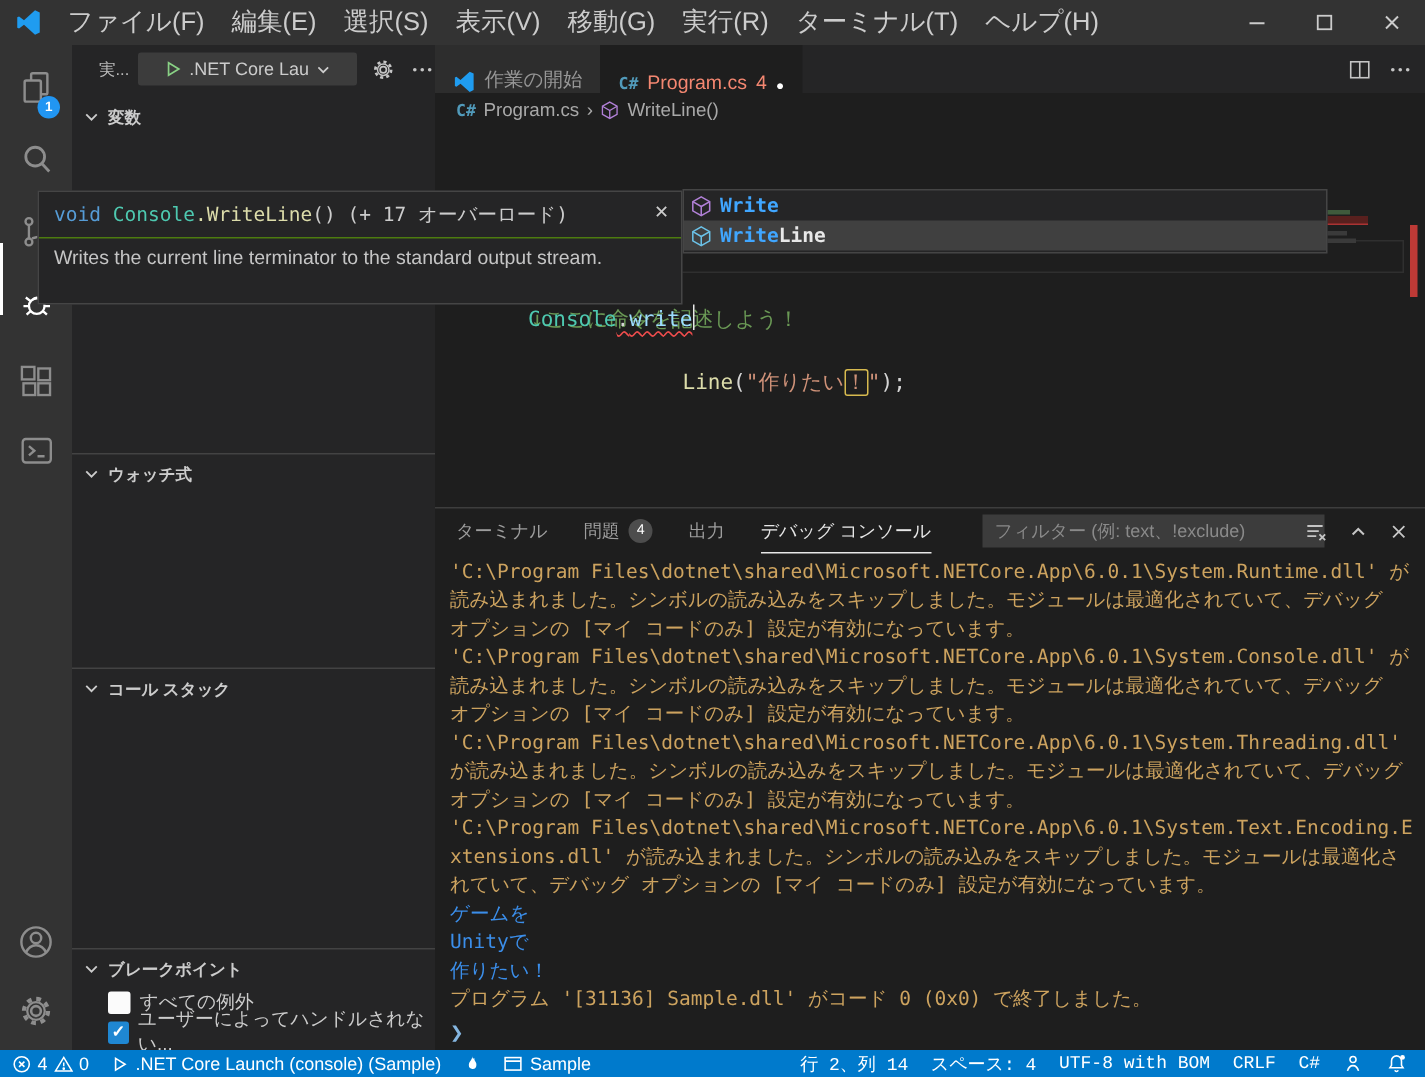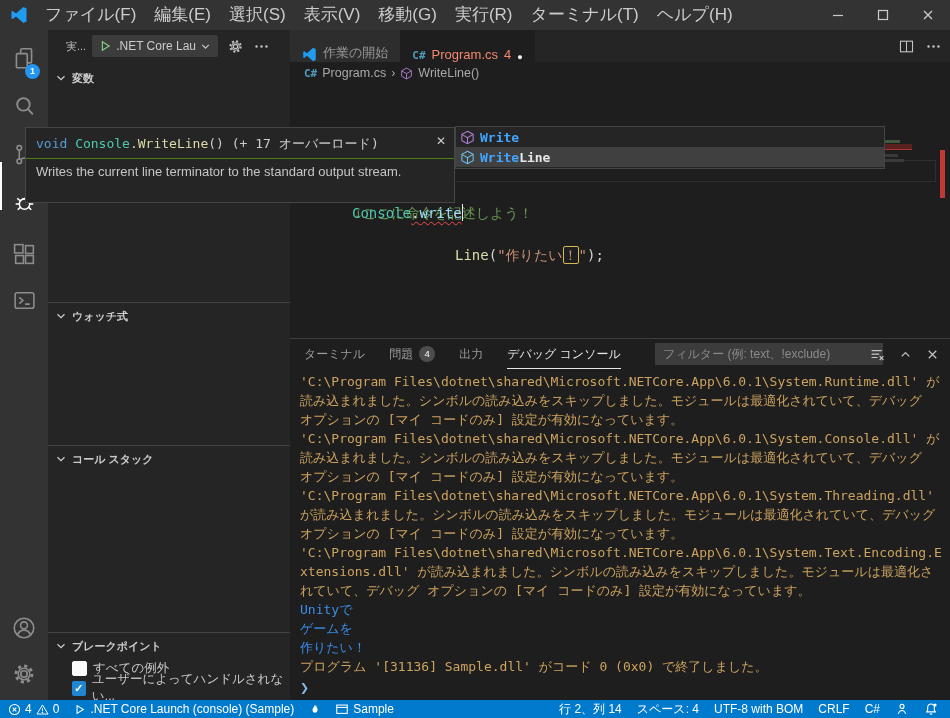--- a/index.html
+++ b/index.html
@@ -23,21 +23,21 @@
   .ab-item { position:absolute; left:0; width:48px; height:40px; display:flex; align-items:center; justify-content:center; color:#8d8d8d; }
   .ab-badge { position:absolute; left:25px; top:26px; width:15px; height:15px; border-radius:50%;
               background:#2196f3; color:#fff; font-size:9px; line-height:15px; text-align:center; font-weight:bold; }
   .ab-indicator { position:absolute; left:0; top:132px; width:2px; height:48px; background:#ffffff; }
 
   
   .sidebar { left:48px; top:30px; width:242px; height:670px; background:#252526; color:#cccccc; }
   .sb-head { position:absolute; left:0; top:0; width:242px; height:32px; display:flex; align-items:center; font-size:11px; }
   .sb-view-label { margin-left:18px; color:#bbbbbb; }
   .launch-box { margin-left:6px; height:22px; background:#3c3c3c; border-radius:2px; display:flex; align-items:center;
-                padding:0 6px; font-size:12px; color:#cccccc; }
+                padding:0 16px; font-size:12px; color:#cccccc; }
   .sb-section-head { position:absolute; left:0; width:242px; height:20px; display:flex; align-items:center;
                      font-size:11px; font-weight:bold; color:#cccccc; }
   .sb-divider { position:absolute; left:0; width:242px; border-top:1px solid #434343; }
   .chk-row { position:absolute; left:24px; height:18px; display:flex; align-items:center; font-size:12.5px; color:#cccccc; }
   .chk { width:15px; height:15px; border-radius:2px; margin-right:6px; }
   .chk.off { background:#fbfbfb; border:1px solid #fbfbfb; }
   .chk.on { background:#1f87d2; color:#fff; font-size:11px; line-height:15px; text-align:center; font-weight:bold; }
   .chk.on::after { content:"✓"; }
 
   
@@ -101,21 +101,21 @@
   .p-body { position:absolute; left:0; top:30px; width:660px; height:308px; padding:3px 8px 0 10px;
             font-family:"DejaVu Sans Mono", monospace; font-size:13px; line-height:19px; word-break:break-all; }
   .ln-info { color:#cda35f; } .ln-out { color:#3b8eea; }
   .p-prompt { position:absolute; left:10px; top:340px; font-family:"DejaVu Sans Mono", monospace;
               font-size:15px; font-weight:bold; color:#85b6e0; }
 
   
   .statusbar { left:0; top:700px; width:950px; height:18px; background:#007acc; color:#ffffff; font-size:12px;
                display:flex; align-items:center; justify-content:space-between; }
   .st-left, .st-right { display:flex; align-items:center; gap:14px; }
-  .st-left { padding-left:8px; } .st-right { padding-right:12px; gap:15px; }
+  .st-left { padding-left:8px; } .st-right { padding-right:12px; gap:15px;font-family:Liberation Mono, monospace; }
   .st-item { display:flex; align-items:center; gap:4px; white-space:nowrap; }
 </style>
 </head>
 <body>
 
 <svg width="0" height="0" style="position:absolute">
   <defs>
     <symbol id="ic-files" viewBox="0 0 24 24">
         <g fill="none" stroke="currentColor" stroke-width="1.5">
           <rect x="9" y="3.5" width="10" height="13" rx="1"></rect>
@@ -489,22 +489,22 @@
         <svg class="i" width="15" height="15">
             <use href="#ic-close"></use>
           </svg>
       </div>
 
       <div class="p-body">
         <div class="ln-info">'C:\Program Files\dotnet\shared\Microsoft.NETCore.App\6.0.1\System.Runtime.dll' が読み込まれました。シンボルの読み込みをスキップしました。モジュールは最適化されていて、デバッグ オプションの [マイ コードのみ] 設定が有効になっています。</div>
         <div class="ln-info">'C:\Program Files\dotnet\shared\Microsoft.NETCore.App\6.0.1\System.Console.dll' が読み込まれました。シンボルの読み込みをスキップしました。モジュールは最適化されていて、デバッグ オプションの [マイ コードのみ] 設定が有効になっています。</div>
         <div class="ln-info">'C:\Program Files\dotnet\shared\Microsoft.NETCore.App\6.0.1\System.Threading.dll' が読み込まれました。シンボルの読み込みをスキップしました。モジュールは最適化されていて、デバッグ オプションの [マイ コードのみ] 設定が有効になっています。</div>
         <div class="ln-info">'C:\Program Files\dotnet\shared\Microsoft.NETCore.App\6.0.1\System.Text.Encoding.Extensions.dll' が読み込まれました。シンボルの読み込みをスキップしました。モジュールは最適化されていて、デバッグ オプションの [マイ コードのみ] 設定が有効になっています。</div>
+        <div class="ln-out">ゲームを</div>
         <div class="ln-out">Unityで</div>
-        <div class="ln-out">ゲームを</div>
         <div class="ln-out">作りたい！</div>
         <div class="ln-info">プログラム '[31136] Sample.dll' がコード 0 (0x0) で終了しました。</div>
       </div>
       <span class="p-prompt">❯</span>
     </div>
   </div>
 
   <div class="abs hover">
     <div class="hover-sig"><span class="tok-kw">void </span><span class="tok-class">Console</span><span class="tok-method">.WriteLine</span><span>() (+ 17 オーバーロード)</span></div>
     <span class="hover-close">✕</span>

